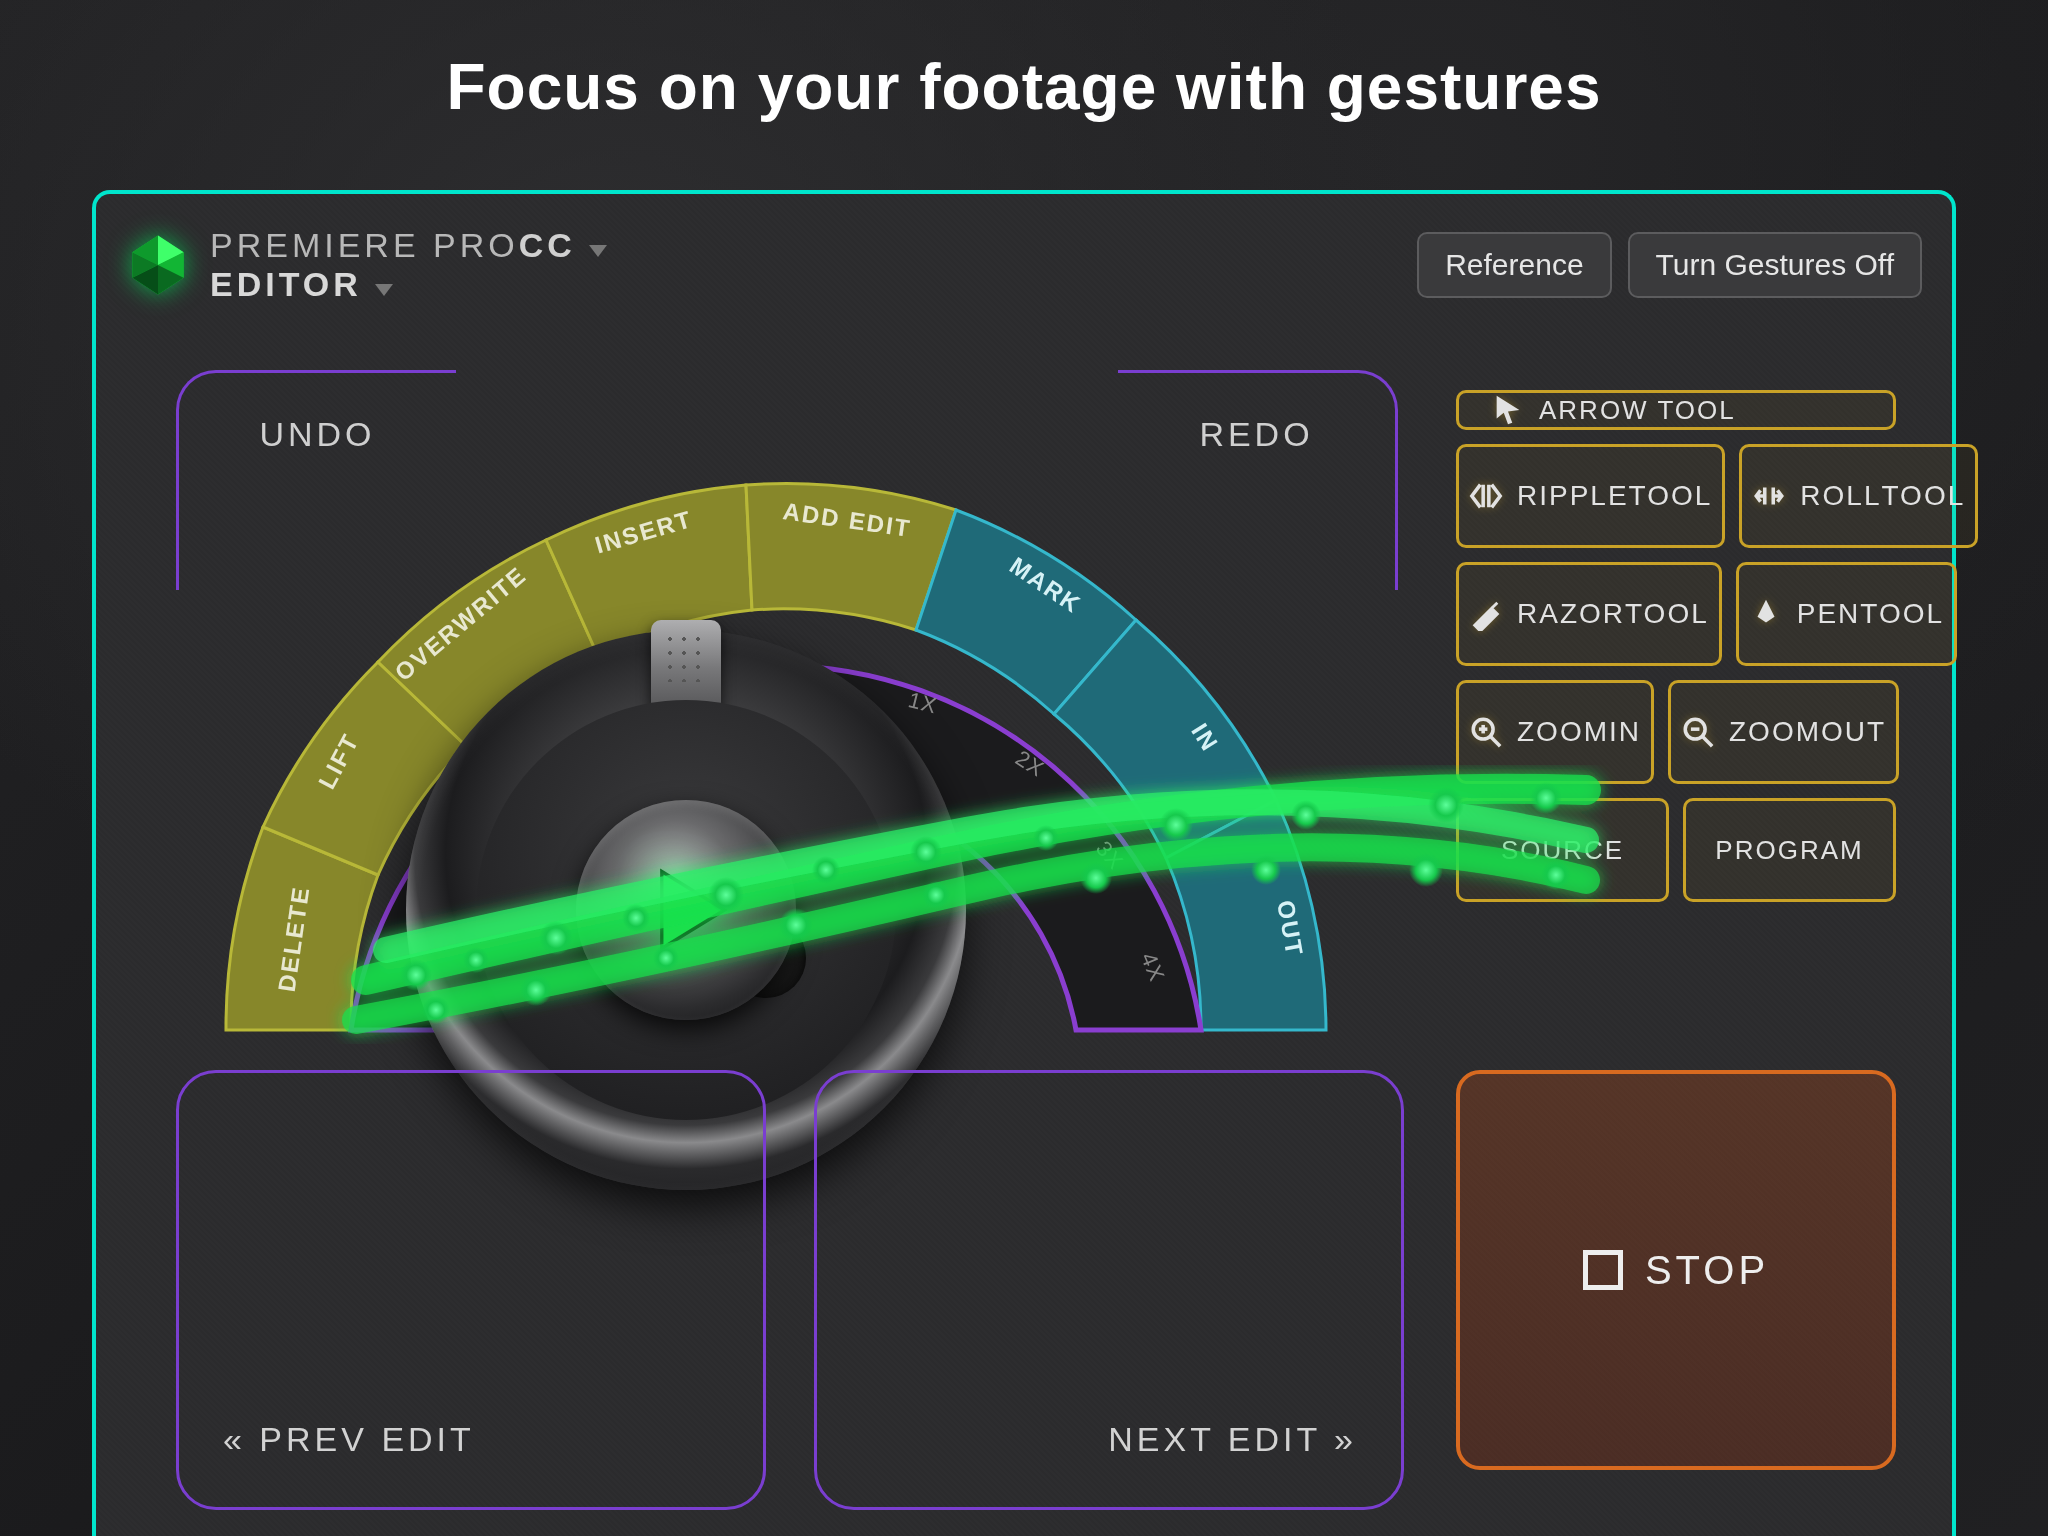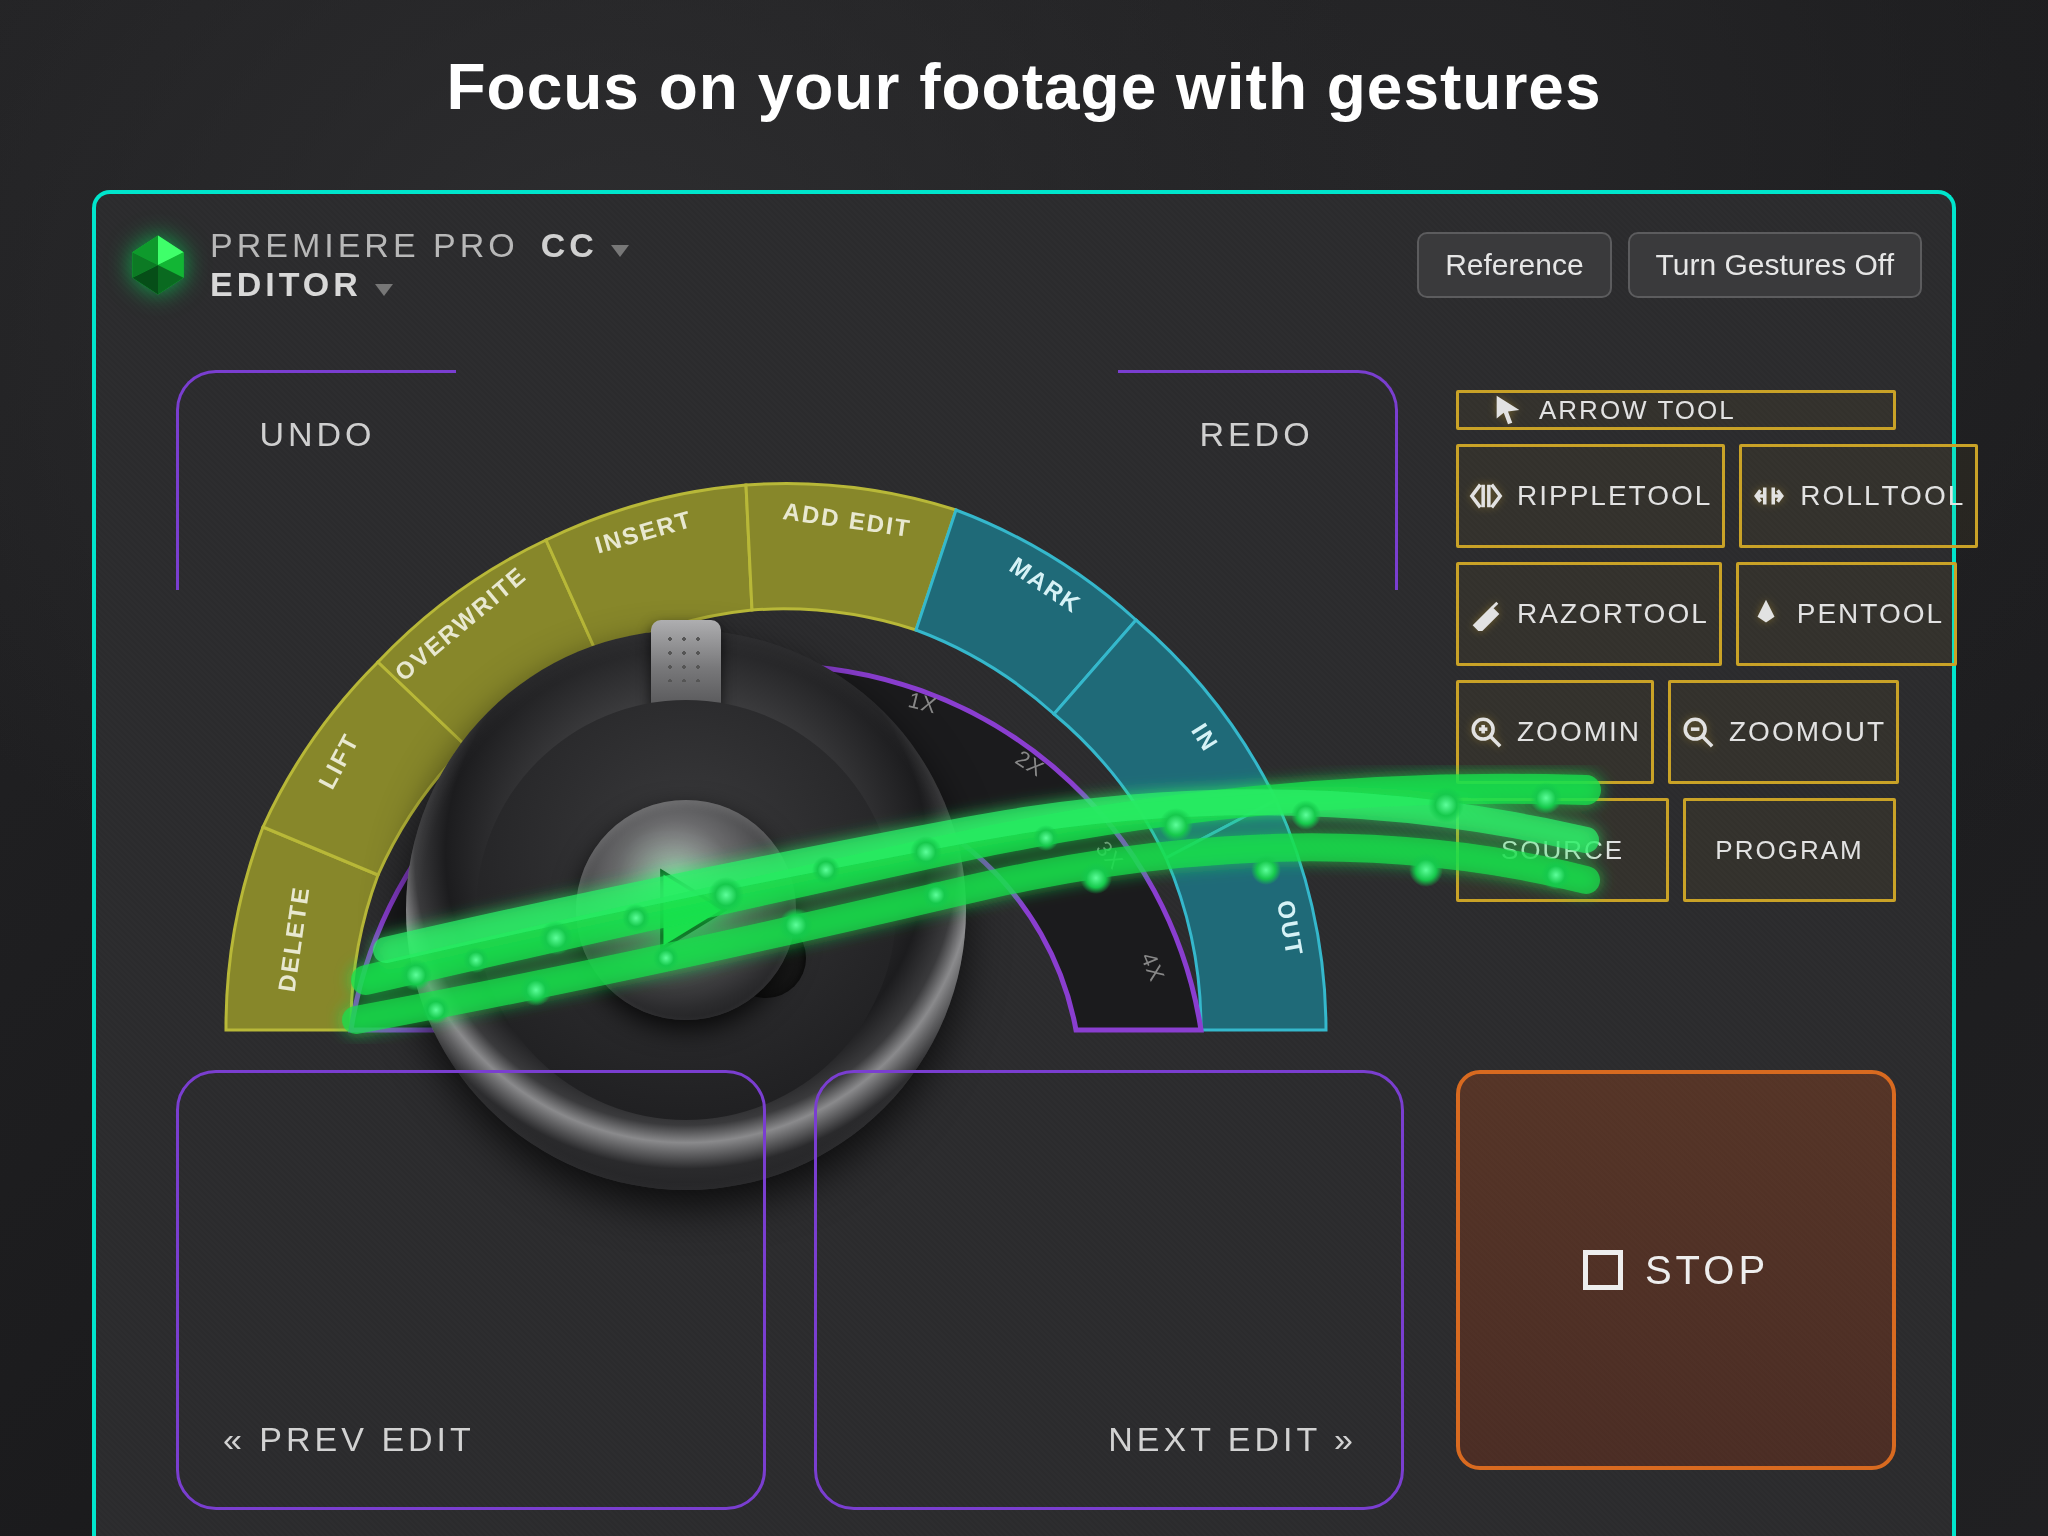--- a/index.html
+++ b/index.html
@@ -14,21 +14,21 @@
 .headline { position:absolute; top:50px; left:0; right:0; text-align:center; color:#fff; font-size:64px; font-weight:600; letter-spacing:1px; }
 
 .panel { position:absolute; top:190px; left:92px; right:92px; bottom:0; background:#2b2b2d; border:4px solid #00e5cc; border-bottom:none; border-radius:18px 18px 0 0; padding:26px 30px 0 30px;
   background-image:repeating-linear-gradient(45deg, rgba(255,255,255,0.01) 0 2px, transparent 2px 4px);
 }
 
 .header { display:flex; align-items:center; height:90px; }
 .gem { width:64px; height:64px; margin-right:20px; position:relative; }
 .gem svg { width:100%; height:100%; filter:drop-shadow(0 0 12px rgba(0,230,90,.7)); }
 .titleblock { display:flex; flex-direction:column; color:#b8b8b8; }
-.titleblock .line1 { font-size:34px; letter-spacing:4px; font-weight:300; display:flex; align-items:center; gap:22px; }
+.titleblock .line1 { font-size:34px; letter-spacing:4px; font-weight:300; display:flex; align-items:center; }
 .titleblock .line1 .cc { font-weight:600; color:#d0d0d0; }
 .titleblock .line2 { font-size:34px; letter-spacing:4px; font-weight:700; color:#d8d8d8; display:flex; align-items:center; gap:10px; }
 .tri { display:inline-block; width:0; height:0; border-left:9px solid transparent; border-right:9px solid transparent; border-top:12px solid #777; }
 
 .header-right { margin-left:auto; display:flex; gap:16px; }
 .hbtn { background:#3a3a3c; border:2px solid #5c5c5e; border-radius:10px; padding:14px 26px; color:#e6e6e6; font-size:30px; font-weight:500; cursor:pointer; }
 
 .stage { position:relative; height:1190px; margin-top:20px; }
 
 
@@ -59,21 +59,21 @@
 .jog-handle::after{content:"";position:absolute;left:12px;right:12px;top:12px;height:50px;background-image:radial-gradient(#555 18%, transparent 20%);background-size:14px 14px;}
 
 
 .prevnext { position:absolute; top:740px; width:590px; height:440px; border:3px solid #7a3ed0; border-radius:40px; display:flex; align-items:flex-end; padding:48px 44px; color:#d2d2d2; font-size:34px; letter-spacing:4px; justify-content:flex-start;}
 .prev { left:50px; }
 .next { left:688px; justify-content:flex-end; }
 
 
 .tools { position:absolute; right:26px; top:60px; width:440px; display:flex; flex-direction:column; gap:14px; }
 .trow { display:flex; gap:14px; }
-.tbtn { flex:1; border:3px solid #c9a227; border-radius:2px; background:rgba(190,150,30,.06); display:flex; align-items:center; justify-content:center; gap:14px; padding:0 10px; color:#e2e2e2; font-size:26px; letter-spacing:2px; height:104px; position:relative; }
+.tbtn { flex:1; border:3px solid #c9a227; border-radius:10px; background:rgba(190,150,30,.06); display:flex; align-items:center; justify-content:center; gap:14px; padding:0 10px; color:#e2e2e2; font-size:26px; letter-spacing:2px; height:104px; position:relative; }
 .tbtn.full { height:104px; justify-content:flex-start; padding-left:32px; }
 .tbtn .twoline { display:flex; flex-direction:row; line-height:1.05; font-size:28px; }
 .tbtn svg, .tbtn .ic { width:34px; height:34px; flex:0 0 34px; filter:drop-shadow(0 0 4px rgba(200,160,40,.4)); }
 
 .stop { position:absolute; right:26px; top:740px; width:440px; height:400px; border:4px solid #d86a20; border-radius:24px; background:linear-gradient(180deg, rgba(210,80,20,.25) 0%, rgba(170,50,10,.25) 100%); display:flex; align-items:center; justify-content:center; gap:22px; color:#eee; font-size:40px; letter-spacing:4px; }
 .stop .sq { width:40px; height:40px; border:5px solid #eee; }
 
 
 .gesture { position:absolute; pointer-events:none; }
 

